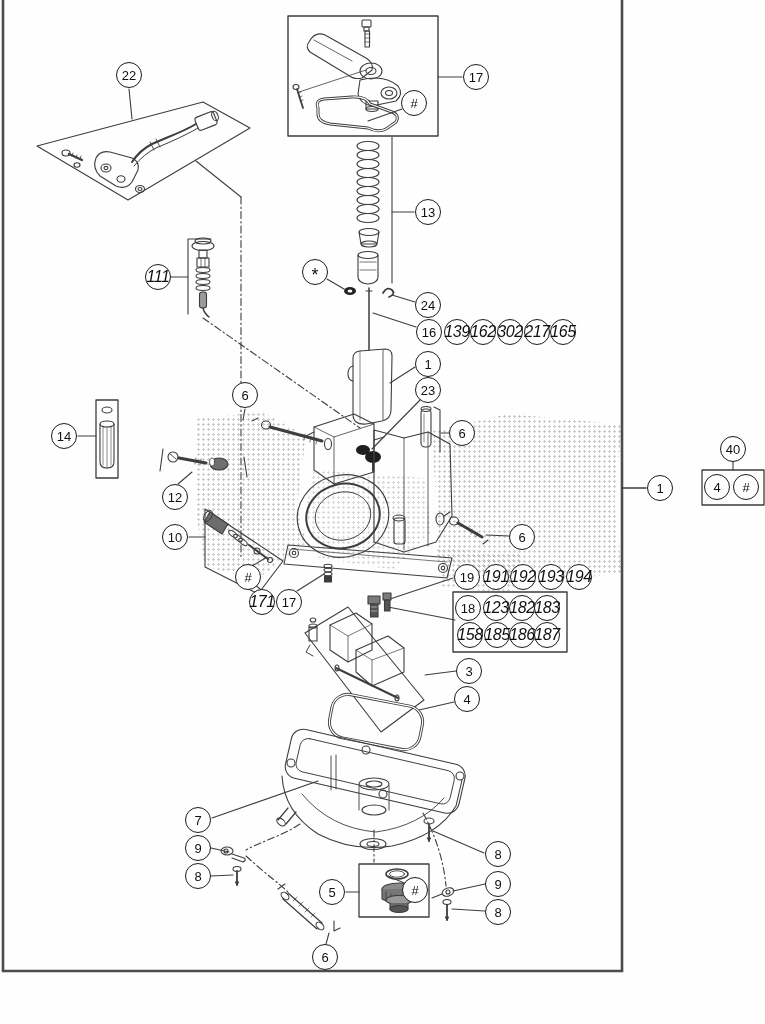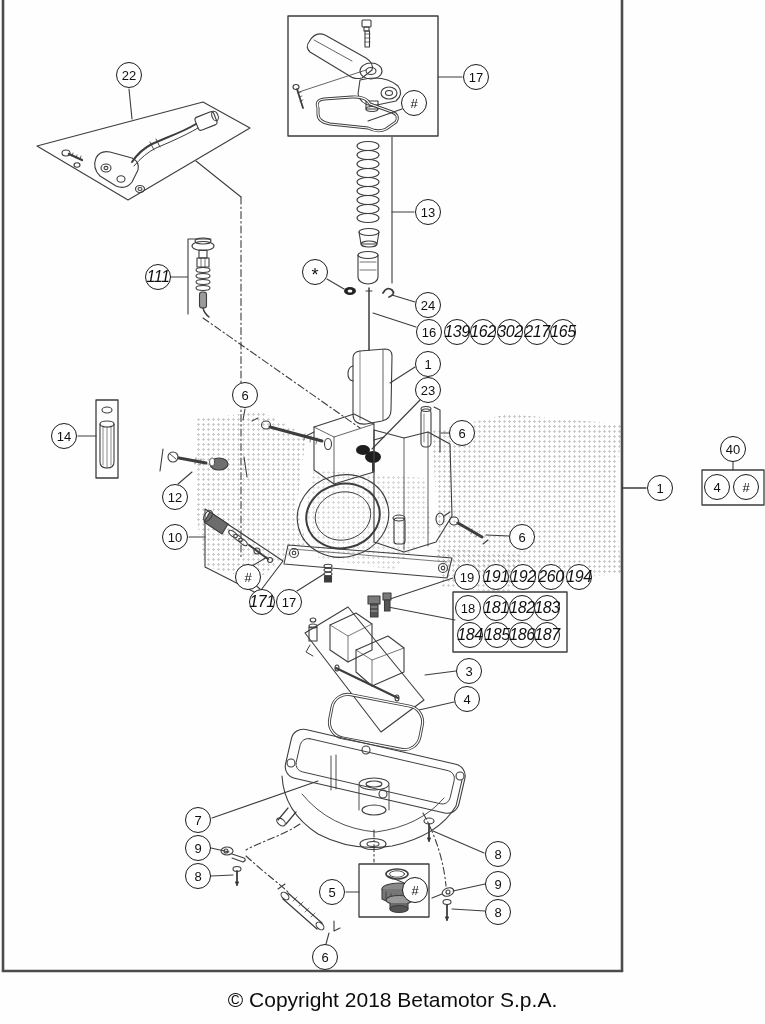--- a/index.html
+++ b/index.html
@@ -361,40 +361,39 @@
   <div class="co" style="left:509px;top:524px">6</div>
   <div class="co" style="left:51px;top:423px">14</div>
   <div class="co" style="left:162px;top:484px">12</div>
   <div class="co" style="left:162px;top:524px">10</div>
   <div class="co" style="left:235px;top:564px">#</div>
   <div class="co s3" style="left:249px;top:589px">171</div>
   <div class="co" style="left:276px;top:589px">17</div>
   <div class="co" style="left:454px;top:564px">19</div>
   <div class="co s3" style="left:483px;top:564px">191</div>
   <div class="co s3" style="left:510px;top:564px">192</div>
-  <div class="co s3" style="left:538px;top:564px">260</div>
+  <div class="co s3" style="left:538px;top:564px">193</div>
   <div class="co s3" style="left:566px;top:564px">194</div>
   <div class="co" style="left:455px;top:595px">18</div>
-  <div class="co s3" style="left:483px;top:595px">181</div>
+  <div class="co s3" style="left:483px;top:595px">123</div>
   <div class="co s3" style="left:509px;top:595px">182</div>
   <div class="co s3" style="left:534px;top:595px">183</div>
-  <div class="co s3" style="left:457px;top:622px">184</div>
+  <div class="co s3" style="left:457px;top:622px">158</div>
   <div class="co s3" style="left:484px;top:622px">185</div>
   <div class="co s3" style="left:509px;top:622px">186</div>
   <div class="co s3" style="left:534px;top:622px">187</div>
   <div class="co" style="left:456px;top:658px">3</div>
   <div class="co" style="left:454px;top:686px">4</div>
   <div class="co" style="left:647px;top:475px">1</div>
   <div class="co" style="left:720px;top:436px">40</div>
   <div class="co" style="left:704px;top:474px">4</div>
   <div class="co" style="left:733px;top:474px">#</div>
   <div class="co" style="left:185px;top:807px">7</div>
   <div class="co" style="left:185px;top:835px">9</div>
   <div class="co" style="left:185px;top:863px">8</div>
   <div class="co" style="left:485px;top:841px">8</div>
   <div class="co" style="left:319px;top:879px">5</div>
   <div class="co" style="left:402px;top:877px">#</div>
   <div class="co" style="left:485px;top:871px">9</div>
   <div class="co" style="left:485px;top:899px">8</div>
   <div class="co" style="left:312px;top:944px">6</div>
 
-  <div class="footer">© Copyright 2018 Betamotor S.p.A.</div>
 </div>
 
 </body></html>

